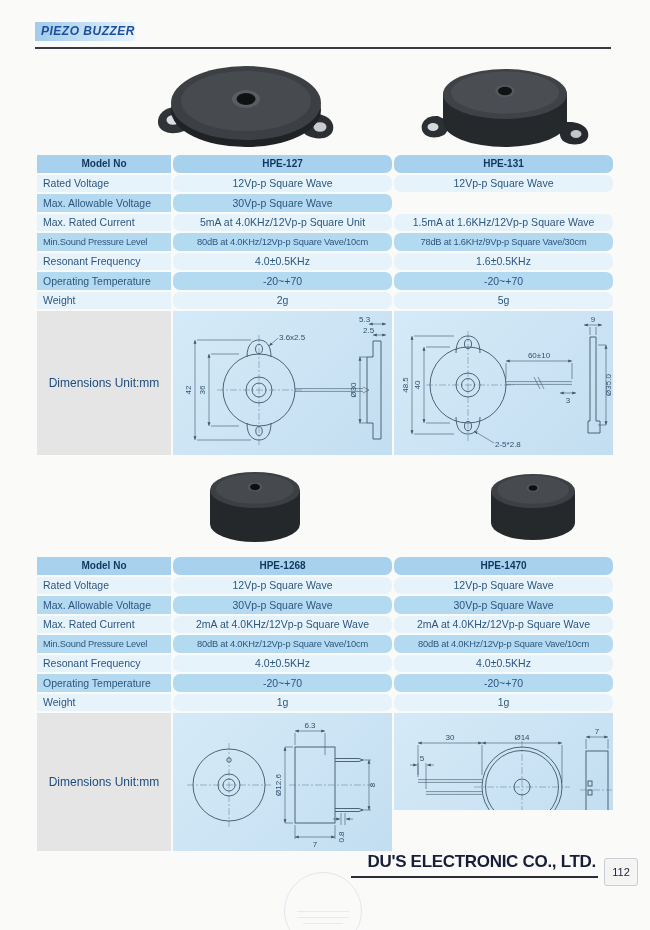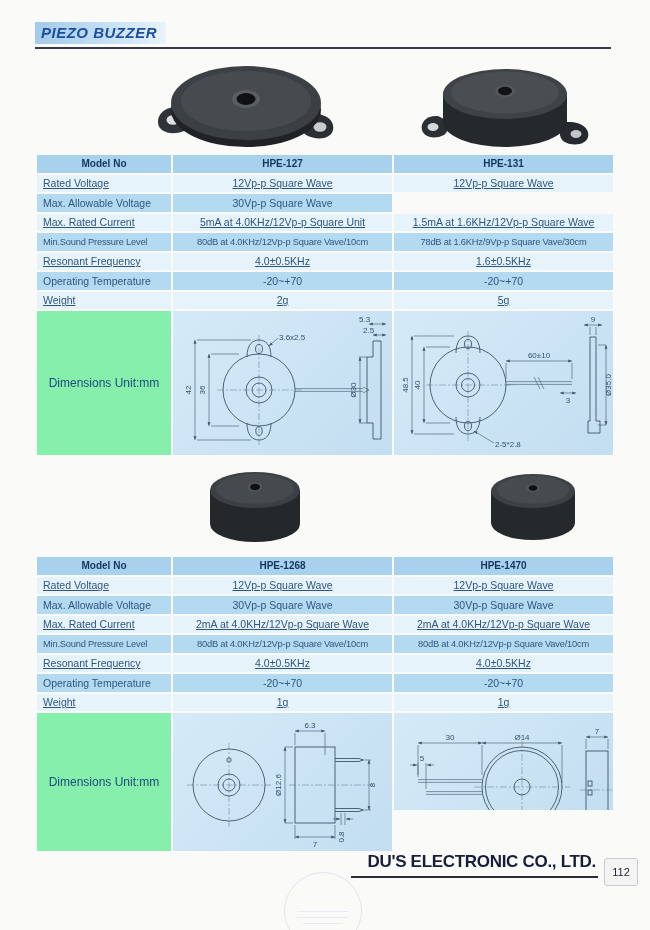--- a/index.html
+++ b/index.html
@@ -1,37 +1,37 @@
 <!DOCTYPE html>
 <html><head>
 <meta charset="utf-8">
 <style>
   html,body{margin:0;padding:0;}
   body{font-family:"Liberation Sans","DejaVu Sans",sans-serif;background:#e8e8e6;}
   .page{position:relative;width:650px;height:930px;background:#fafaf8;overflow:hidden;margin:0 auto;}
 
   
-  .title-chip{position:absolute;left:35px;top:22px;padding:2px 9px 3px 6px;
+  .title-chip{position:absolute;left:35px;top:22px;padding:2px 0 3px 6px;
     background:linear-gradient(90deg,#a3cbe9,#cfe6f7 70%,#e9f4fb);
-    color:#1d4f9c;font-size:15px;font-style:italic;font-weight:bold;letter-spacing:.5px;}
+    color:#1d4f9c;font-size:12px;font-style:italic;font-weight:bold;letter-spacing:.5px;}
   .title-rule{position:absolute;left:35px;top:47px;width:576px;height:2px;background:#3a3a42;}
 
   
   .spec-table{position:absolute;left:37px;width:576px;}
   .t-row{display:grid;grid-template-columns:134px 219px 219px;gap:2px;margin-bottom:2px;}
   .cell{height:17.5px;display:flex;align-items:center;overflow:hidden;white-space:nowrap;}
   .cell.label{padding-left:6px;justify-content:flex-start;font-size:10.5px;color:#2d567f;}
-  .cell.data{justify-content:center;font-size:10.5px;color:#2d567f;}
+  .cell.data{justify-content:center;font-size:10.5px;color:#2d567f;border-radius:7px;}
   .t-head .cell{font-weight:bold;color:#14365e;font-size:10px;justify-content:center;padding-left:0;}
   .bg-head{background:#a7d1ec;}
-  .bg-light{background:#e7f3fb;text-decoration:underline;}
+  .bg-light{background:#e7f3fb;}
   .bg-mid{background:#b4daf2;}
   .row-small .cell{font-size:9.3px;letter-spacing:-0.2px;}
   .dims-row .cell{height:auto;}
-  .dims-label{background:#86efac;color:#1d4c7e !important;font-size:12px !important;justify-content:center !important;padding-left:0 !important;}
+  .dims-label{background:#e5e5e5;color:#1d4c7e !important;font-size:12px !important;justify-content:center !important;padding-left:0 !important;}
   .draw-cell{background:linear-gradient(135deg,#d5eaf8,#c3def1);display:block;}
 
   
   svg text.dim{font-family:"Liberation Sans",sans-serif;font-size:8px;fill:#31506c;}
   .ol{stroke:#3f5568;stroke-width:0.9;fill:none;}
   .thin{stroke:#3f5568;stroke-width:0.6;fill:none;}
   .cl{stroke:#5d788e;stroke-width:0.5;fill:none;stroke-dasharray:7 2 2 2;}
   .dl{stroke:#3f5568;stroke-width:0.6;fill:none;}
 
   

